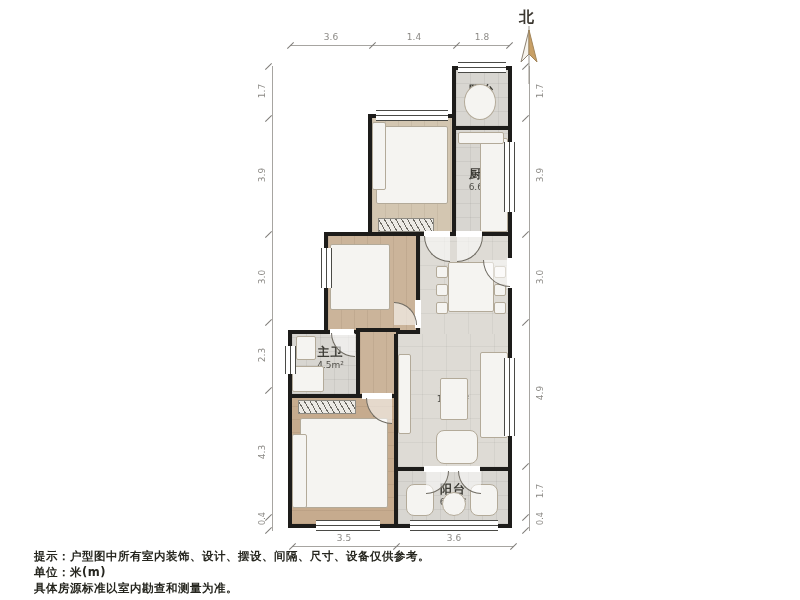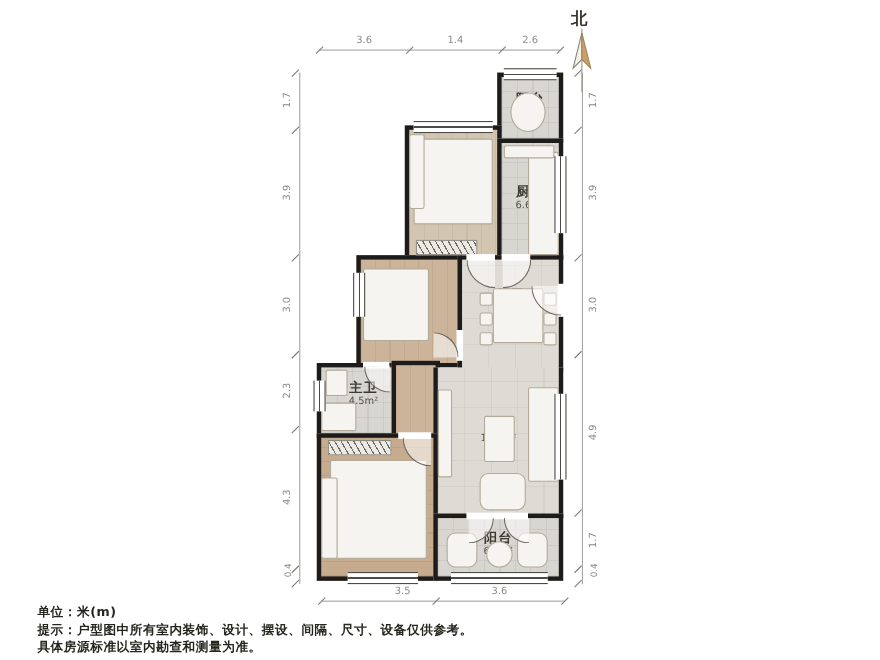--- a/index.html
+++ b/index.html
@@ -183,27 +183,27 @@
   <div class="win-h" style="left:316px;top:520px;width:64px;height:9px;"></div>
   <div class="win-h" style="left:410px;top:520px;width:88px;height:9px;"></div>
 
   <div class="dline" style="left:290px;top:45px;width:219px;height:1px;"></div>
   <div class="tick" style="left:290px;top:41px;"></div>
   <div class="tick" style="left:372px;top:41px;"></div>
   <div class="tick" style="left:456px;top:41px;"></div>
   <div class="tick" style="left:509px;top:41px;"></div>
   <div class="dlab" style="left:316px;top:32px;">3.6</div>
   <div class="dlab" style="left:399px;top:32px;">1.4</div>
-  <div class="dlab" style="left:467px;top:32px;">2.6</div>
+  <div class="dlab" style="left:467px;top:32px;">1.8</div>
 
   <div class="dline" style="left:292px;top:546px;width:221px;height:1px;"></div>
   <div class="tick" style="left:292px;top:542px;"></div>
   <div class="tick" style="left:396px;top:542px;"></div>
   <div class="tick" style="left:513px;top:542px;"></div>
-  <div class="dlab" style="left:329px;top:533px;margin-left:22px;">3.5</div>
+  <div class="dlab" style="left:329px;top:533px;">3.5</div>
   <div class="dlab" style="left:439px;top:533px;">3.6</div>
 
   <div class="dline" style="left:272px;top:66px;width:1px;height:465px;"></div>
   <div class="tick" style="left:268px;top:62px;"></div>
   <div class="tick" style="left:268px;top:114px;"></div>
   <div class="tick" style="left:268px;top:230px;"></div>
   <div class="tick" style="left:268px;top:318px;"></div>
   <div class="tick" style="left:268px;top:386px;"></div>
   <div class="tick" style="left:268px;top:513px;"></div>
   <div class="tick" style="left:268px;top:526px;"></div>
@@ -223,18 +223,18 @@
   <div class="tick" style="left:525px;top:513px;"></div>
   <div class="tick" style="left:525px;top:526px;"></div>
   <div class="dlab vlab" style="left:525px;top:86px;">1.7</div>
   <div class="dlab vlab" style="left:525px;top:170px;">3.9</div>
   <div class="dlab vlab" style="left:525px;top:272px;">3.0</div>
   <div class="dlab vlab" style="left:525px;top:388px;">4.9</div>
   <div class="dlab vlab" style="left:525px;top:486px;">1.7</div>
   <div class="dlab vlab" style="left:525px;top:514px;font-size:8px;">0.4</div>
 
   <div class="notes">
+    <div>提示：户型图中所有室内装饰、设计、摆设、间隔、尺寸、设备仅供参考。</div>
     <div>单位：米(m)</div>
-    <div>提示：户型图中所有室内装饰、设计、摆设、间隔、尺寸、设备仅供参考。</div>
     <div>具体房源标准以室内勘查和测量为准。</div>
   </div>
 
 </div>
 
 </body></html>

